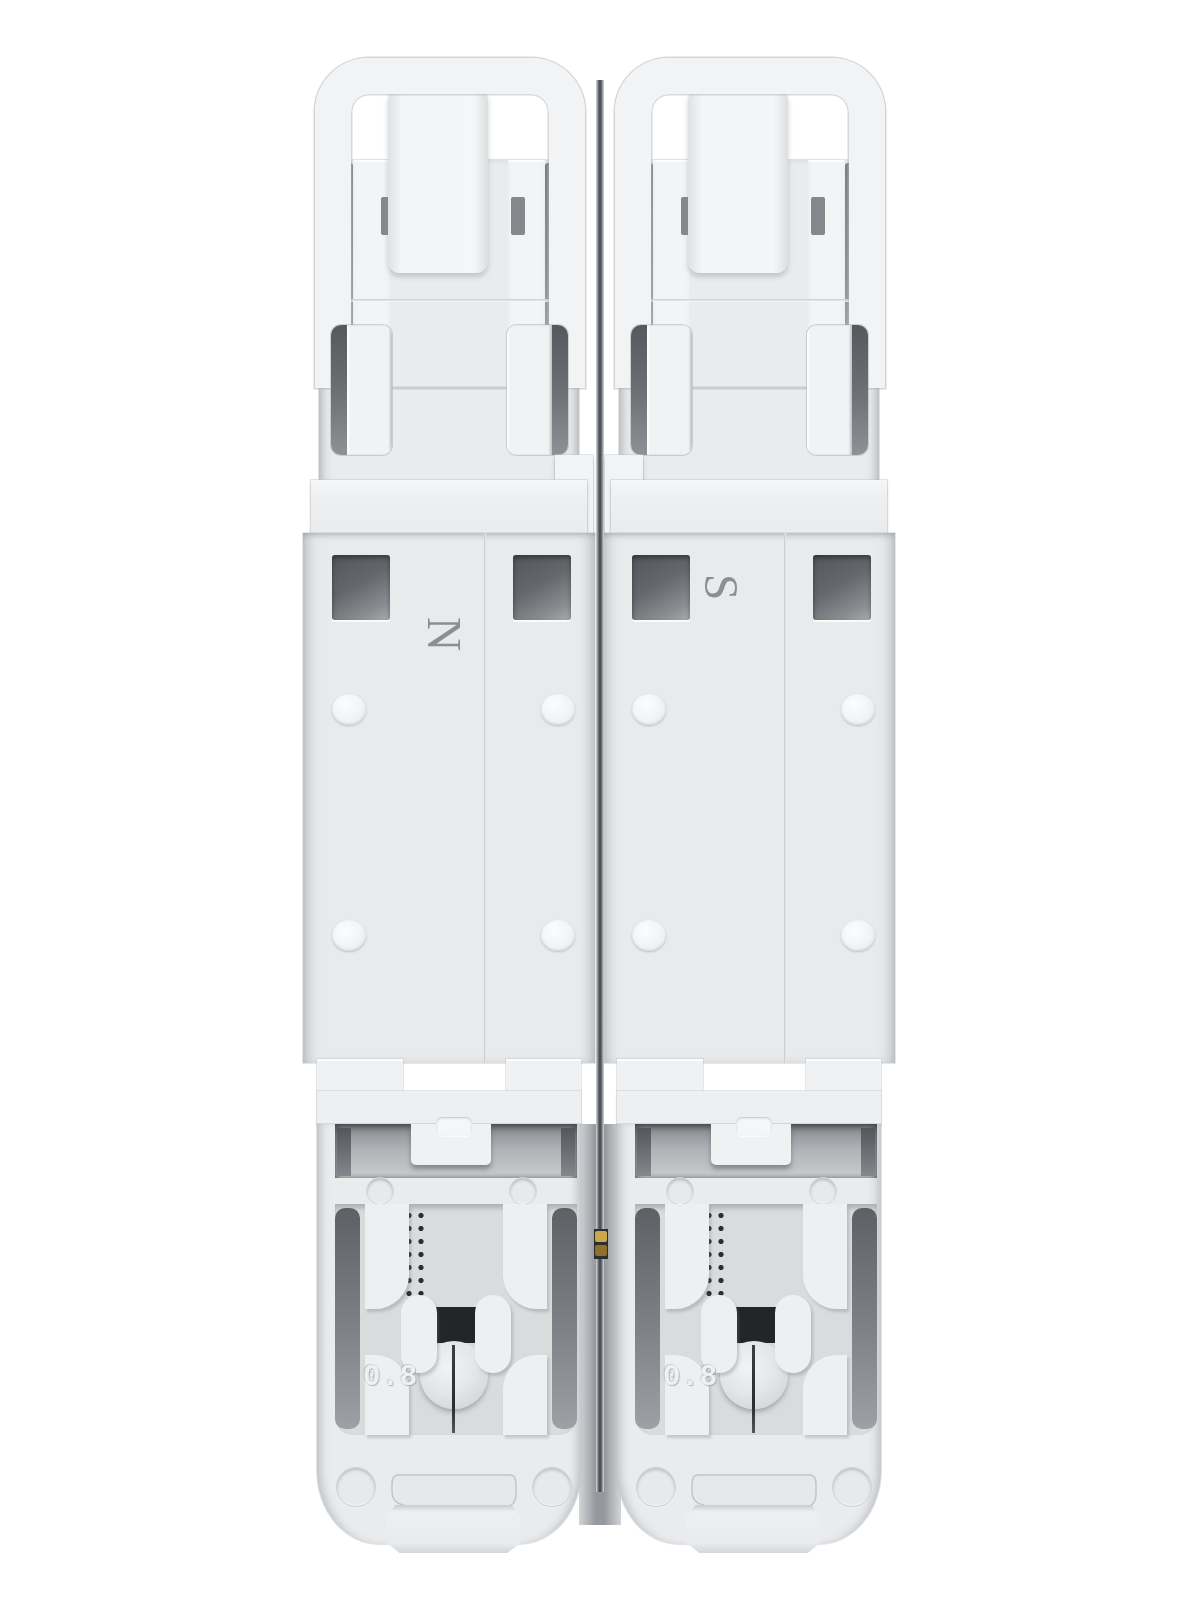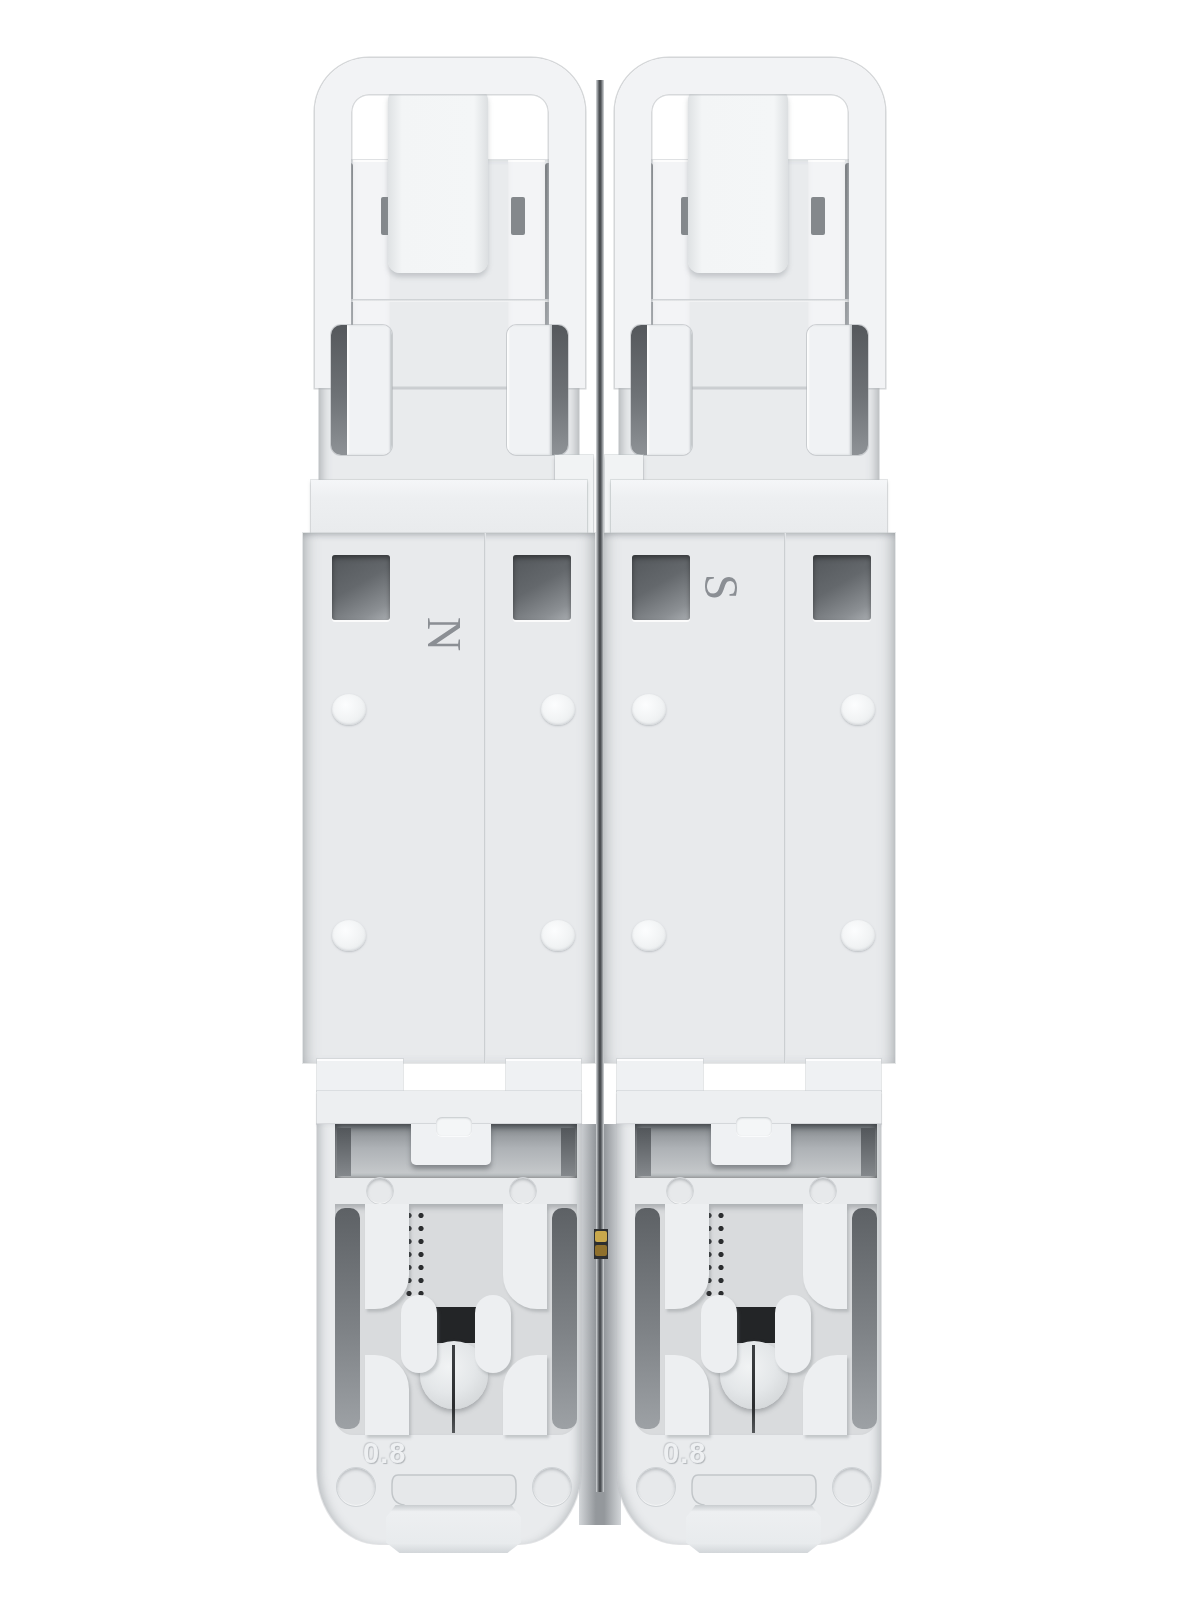--- a/index.html
+++ b/index.html
@@ -117,22 +117,22 @@
   .arm.seg1{top:1149px;width:44px;height:105px;}
   .arm.seg1.left{left:62px;border-radius:0 0 34px 0;}
   .arm.seg1.right{left:200px;border-radius:0 0 0 34px;}
   .arm.seg2{top:1240px;width:36px;height:78px;border-radius:20px;}
   .arm.seg2.left{left:98px;} .arm.seg2.right{left:172px;}
   .arm.seg3{top:1300px;width:44px;height:80px;}
   .arm.seg3.left{left:62px;border-radius:0 34px 0 0;}
   .arm.seg3.right{left:200px;border-radius:34px 0 0 0;}
   .screw-slot{left:149px;top:1290px;width:3px;height:88px;
     background:linear-gradient(180deg,#3c3f42 0%,#2a2c2e 70%,#55585b 100%);}
-  .gauge-label{left:60px;top:1382px;width:64px;height:34px;
-    font-family:Liberation Sans, sans-serif;font-size:29px;font-weight:bold;letter-spacing:1px;
+  .gauge-label{left:60px;top:1306px;width:64px;height:34px;
+    font-family:Liberation Mono, monospace;font-size:29px;font-weight:bold;letter-spacing:1px;
     color:#eef0f2;text-shadow:1px 1px 1px rgba(140,145,150,.6),-1px -1px 1px rgba(125,130,135,.3);}
   .bottom-circle{top:1412px;width:40px;height:40px;border-radius:50%;background:#e7e9eb;
     border:1px solid #ced2d5;box-sizing:border-box;
     box-shadow:inset 0 2px 3px rgba(110,115,120,.35), inset 0 -1px 1px rgba(255,255,255,.7);}
   .bottom-circle.left{left:33px;} .bottom-circle.right{left:229px;}
   .cloud{left:85px;top:1417px;}
   .foot{left:83px;top:1450px;width:135px;height:48px;
     background:linear-gradient(180deg,#c8cccf 0%,#edeff1 14%,#e8ebed 80%,#d2d6d9 100%);
     clip-path:polygon(0 26%,7% 0,93% 0,100% 26%,100% 78%,90% 100%,10% 100%,0 78%);}
 </style>

